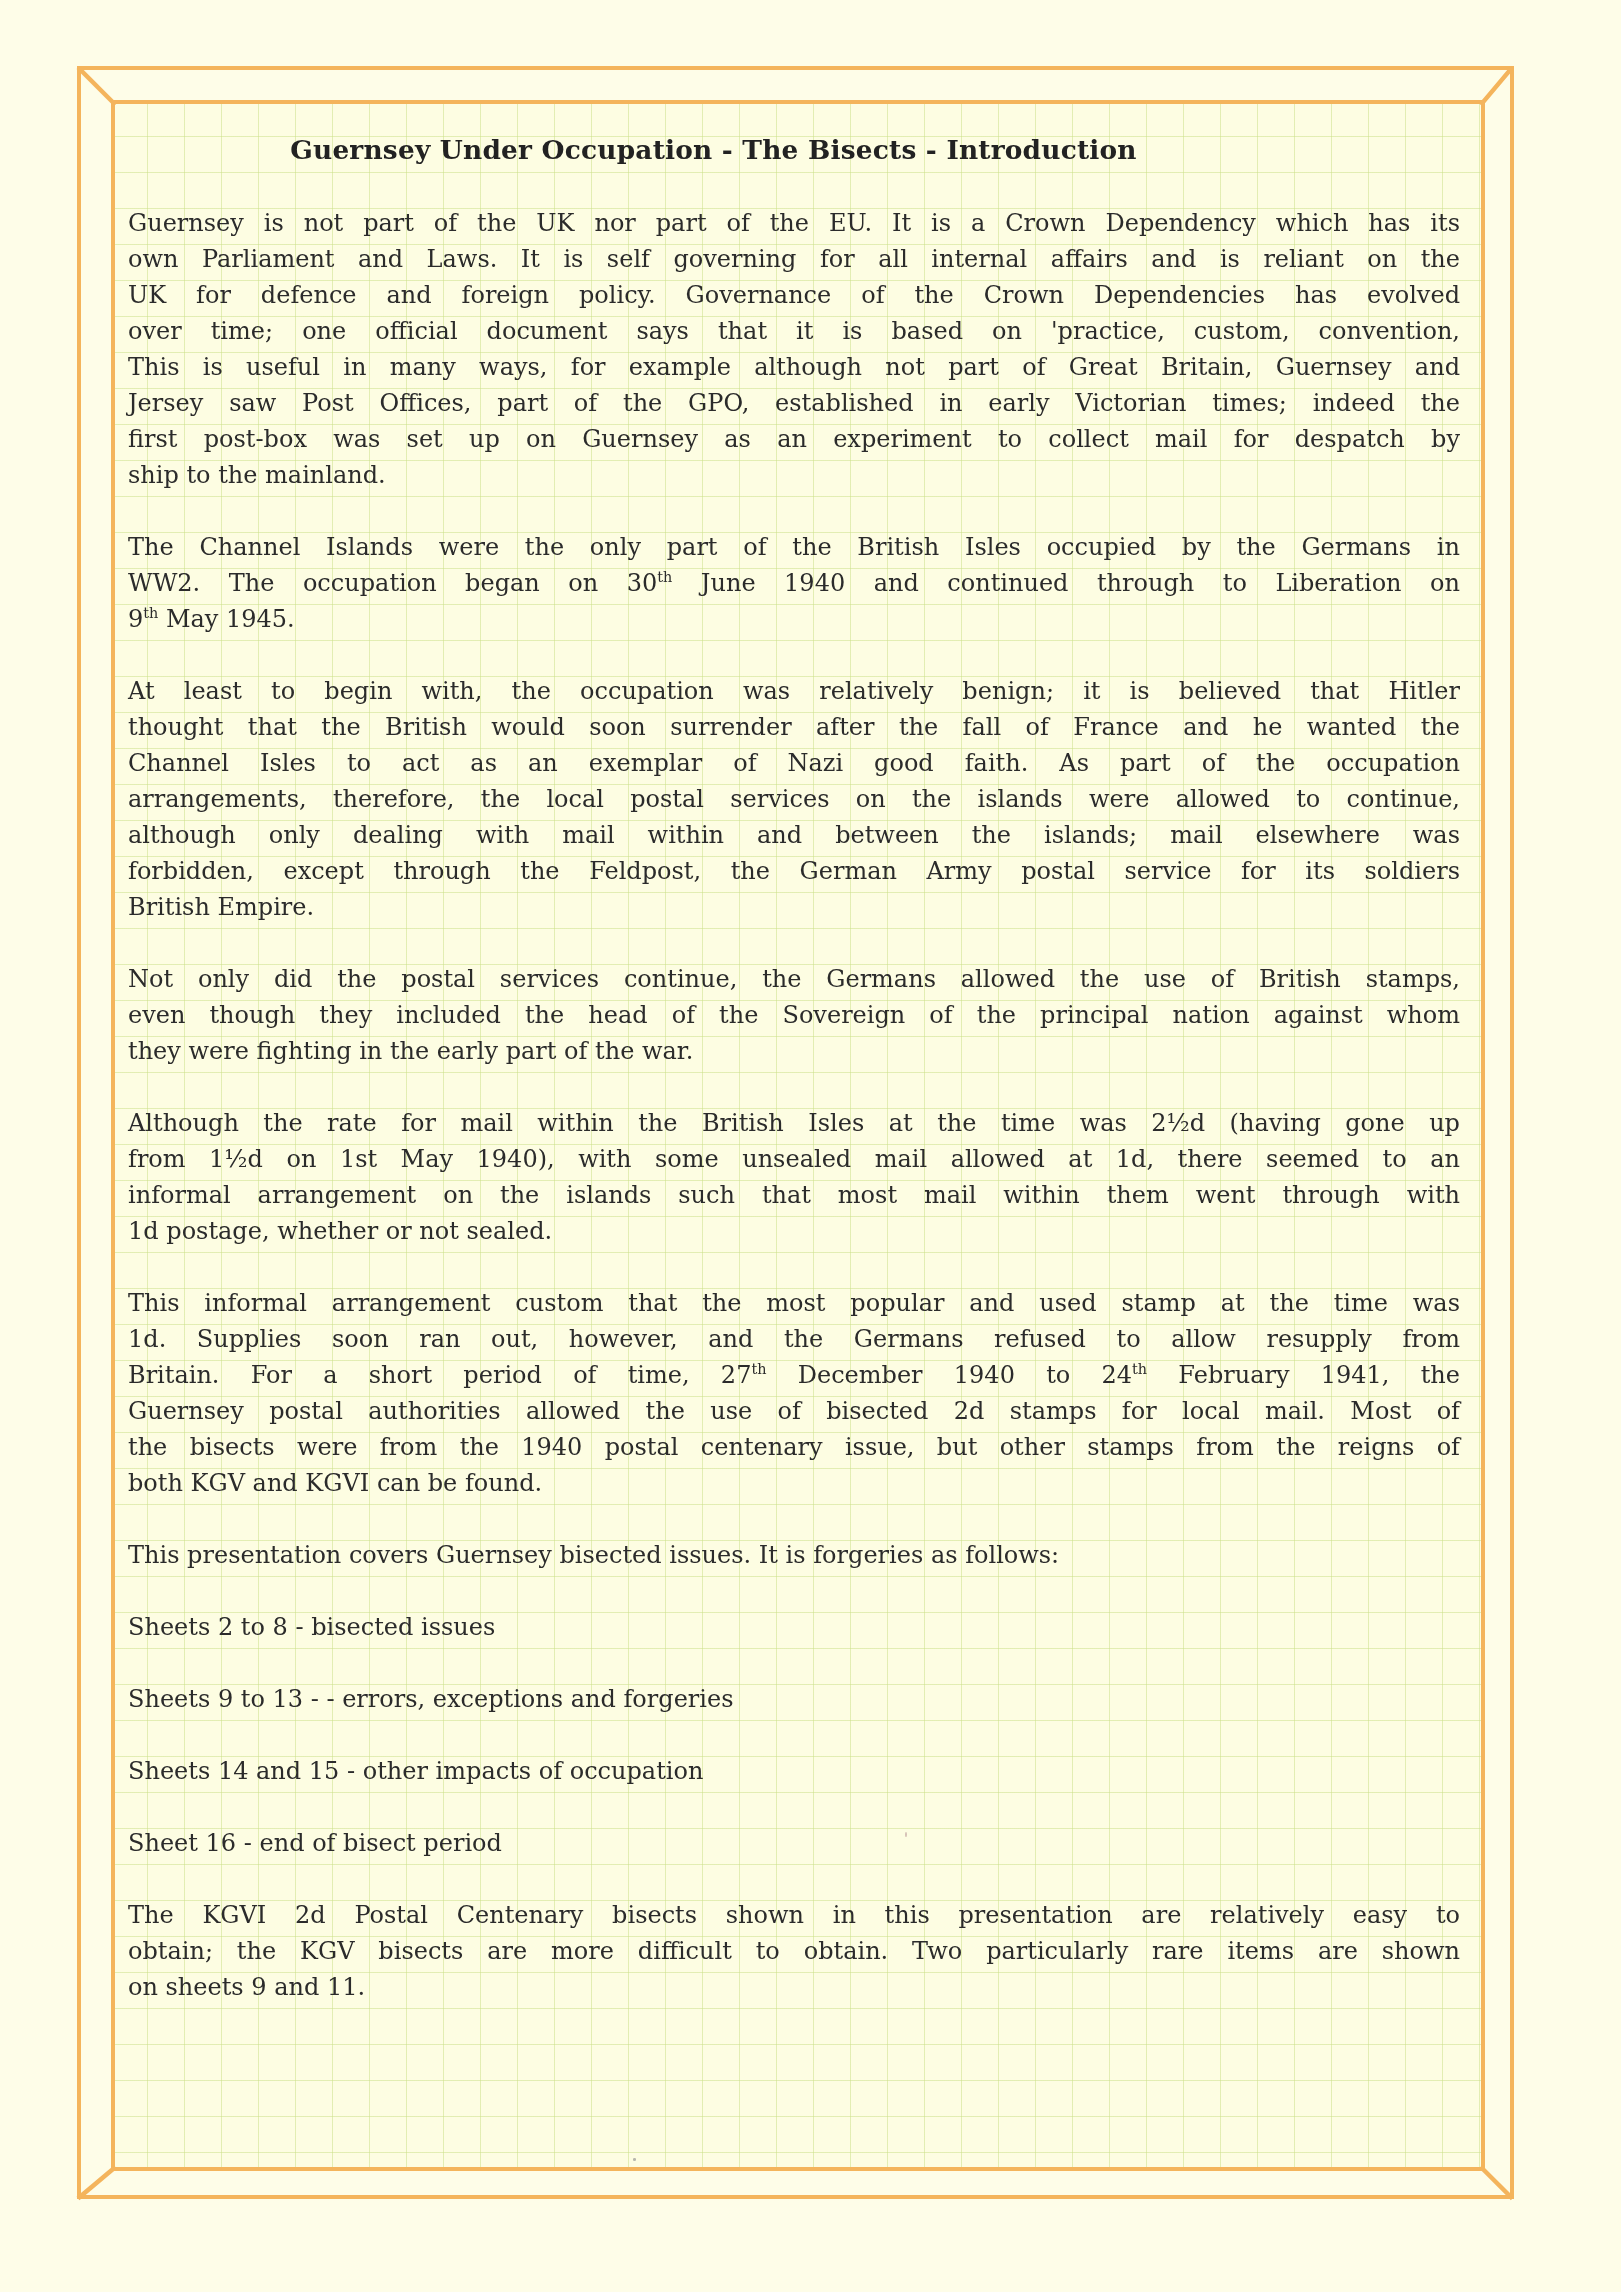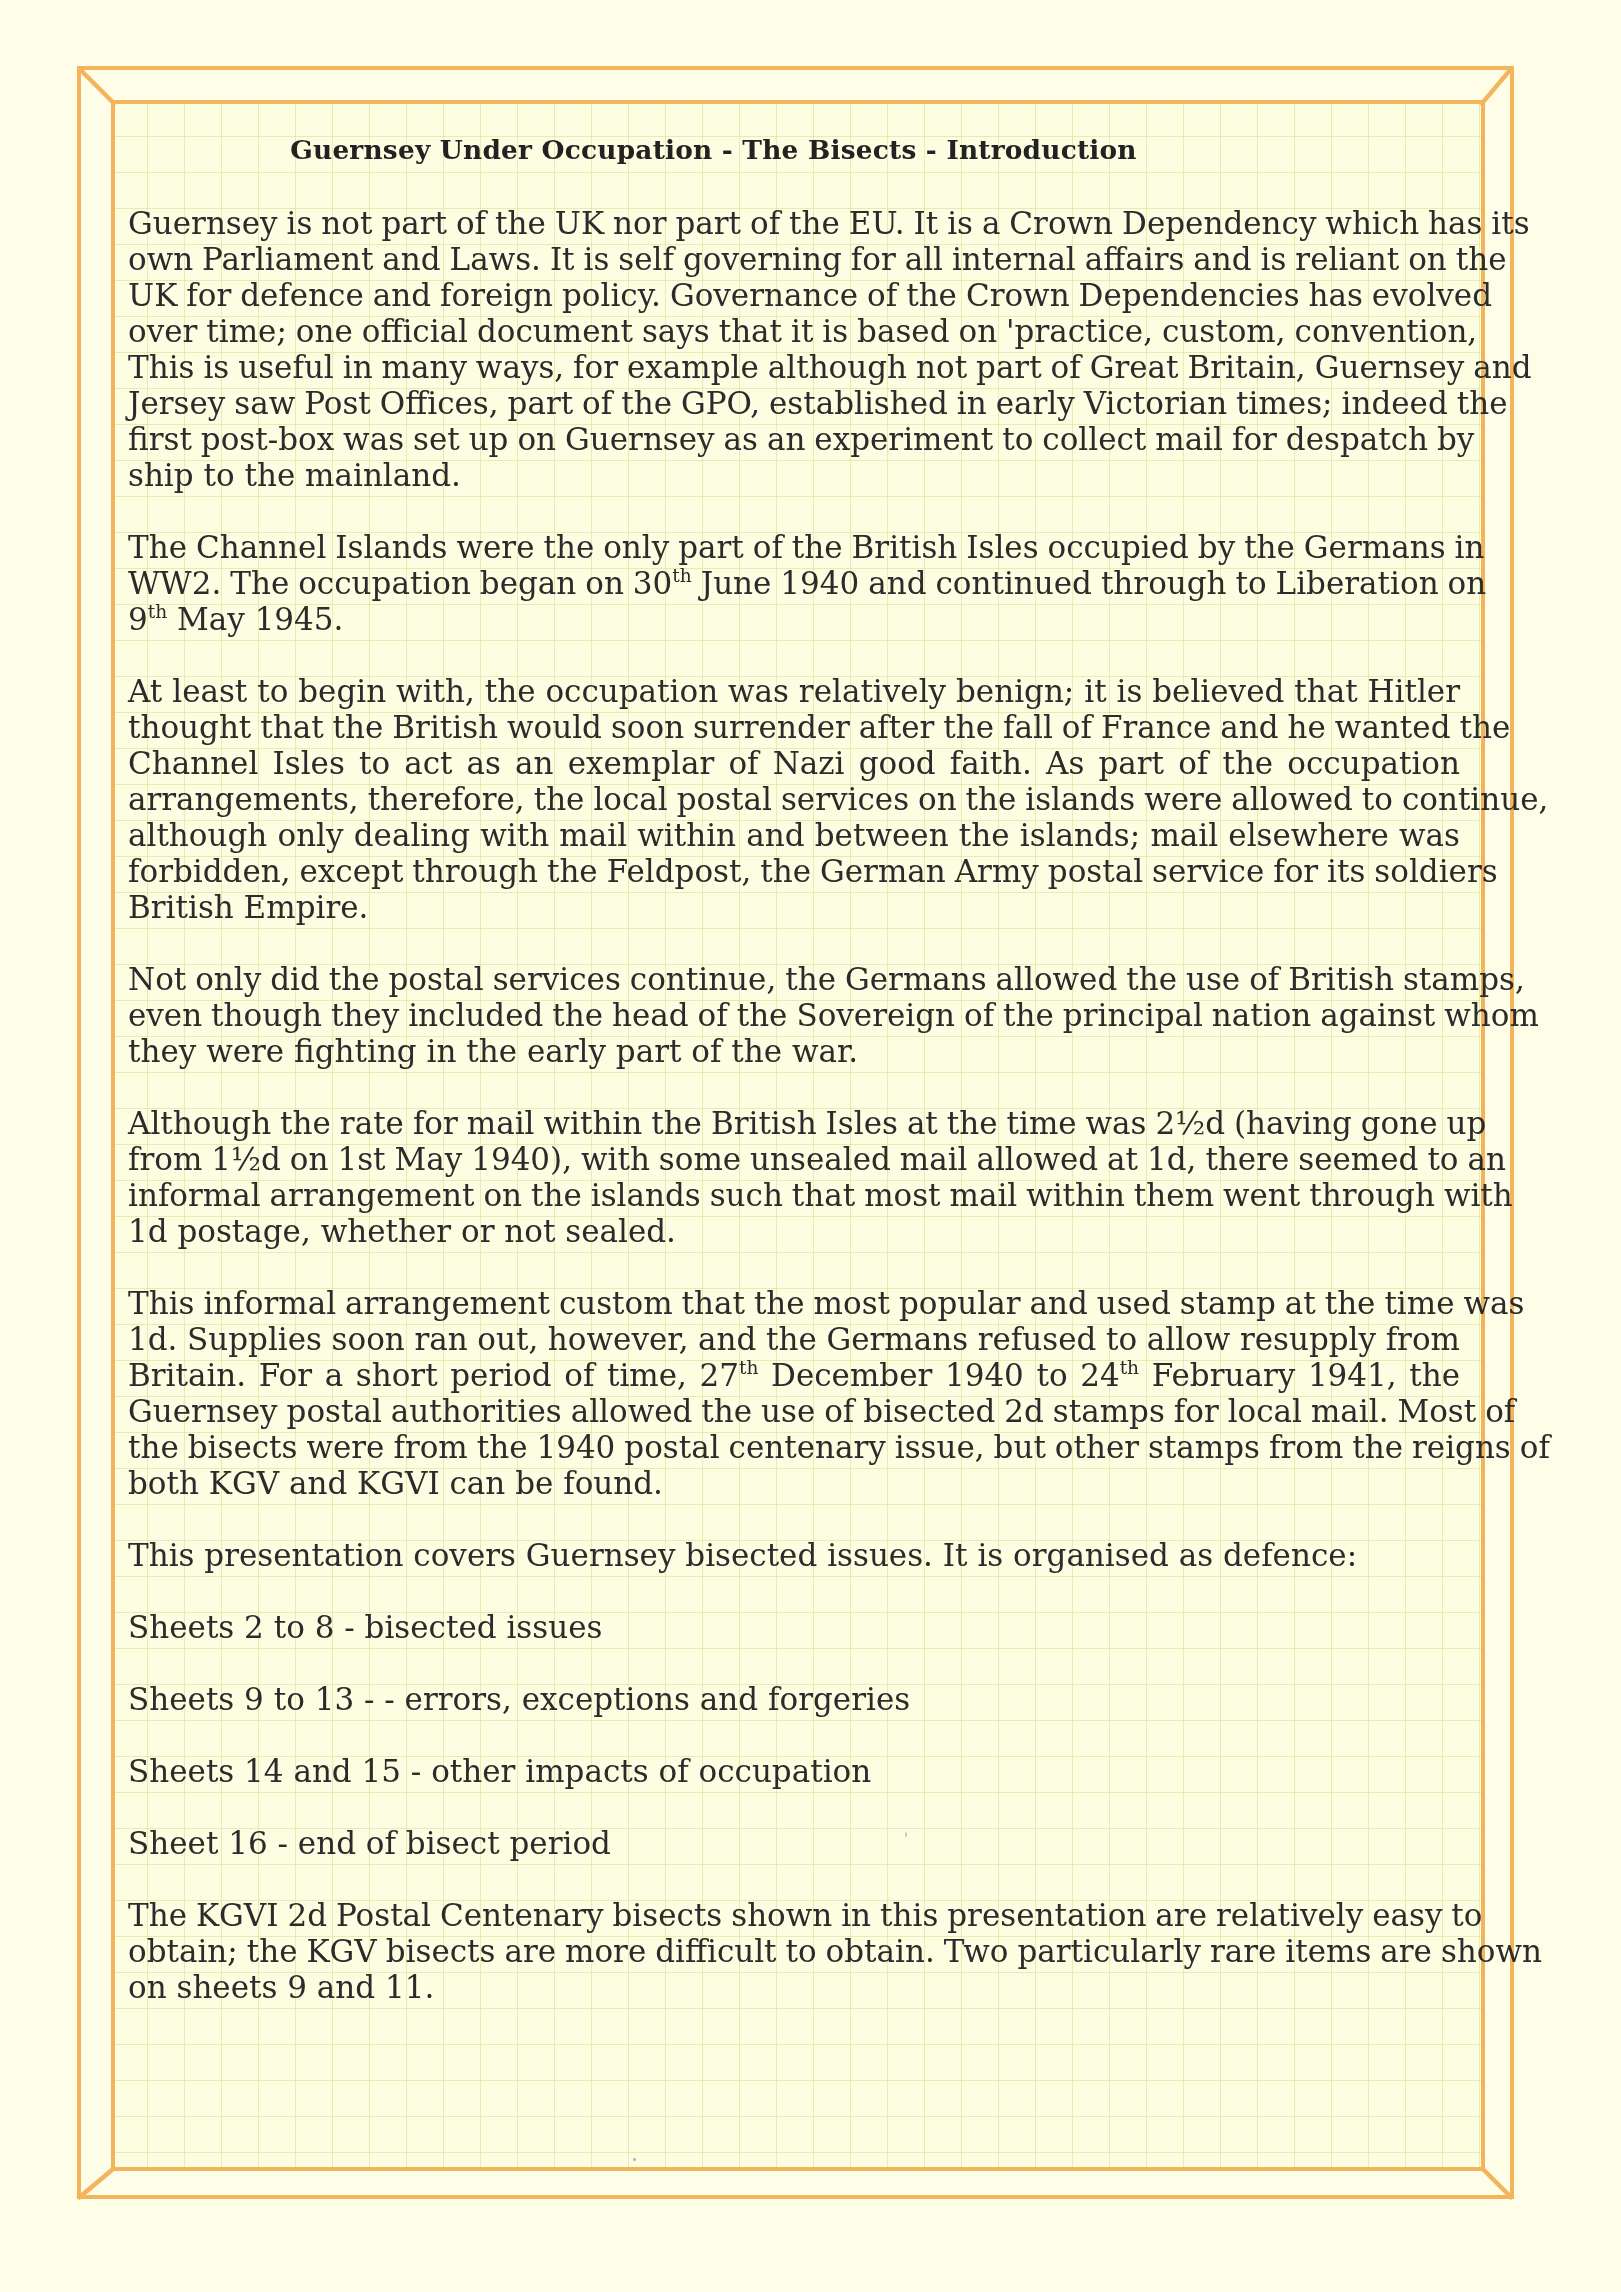--- a/index.html
+++ b/index.html
@@ -23,21 +23,21 @@
     background-size: 37px 36px;
     background-position: 32px 32px;
   }
   svg.bevels { position: absolute; left: 0; top: 0; width: 1621px; height: 2293px; pointer-events: none; }
   .page-title {
     position: absolute; left: 111px; top: 134px; width: 1205px; text-align: center;
     font-weight: bold; font-size: 26.4px; letter-spacing: 0.2px; color: #222;
   }
   .body-text {
     position: absolute; left: 128px; top: 205px; width: 1332px;
-    font-size: 31px; line-height: 36px;
+    font-size: 24px; line-height: 36px;
   }
   .para { margin: 0 0 36px 0; }
   .line { display: block; white-space: nowrap; text-align: justify; text-align-last: justify; height: 36px; word-spacing: -0.9px; }
   .line.last { text-align: left; text-align-last: left; word-spacing: 0; }
   sup { font-size: 0.6em; line-height: 0; vertical-align: 0.65em; }
   .speck { position: absolute; width: 2.7px; height: 2.7px; border-radius: 50%; background: #888; opacity: 0.6; }
 </style>
 </head>
 <body>
 
@@ -93,21 +93,21 @@
     </div>
     <div class="para">
       <span class="line"><span>This informal arrangement custom that the most popular and used stamp at the time was</span></span>
       <span class="line"><span>1d.  Supplies soon ran out, however, and the Germans refused to allow resupply from</span></span>
       <span class="line"><span>Britain.  For a short period of time, 27</span><sup>th</sup><span> December 1940 to 24</span><sup>th</sup><span> February 1941, the</span></span>
       <span class="line"><span>Guernsey postal authorities allowed the use of bisected 2d stamps for local mail.  Most of</span></span>
       <span class="line"><span>the bisects were from the 1940 postal centenary issue, but other stamps from the reigns of</span></span>
       <span class="line last"><span>both KGV and KGVI can be found.</span></span>
     </div>
     <div class="para">
-      <span class="line last"><span>This presentation covers Guernsey bisected issues.  It is organised as defence:</span></span>
+      <span class="line last"><span>This presentation covers Guernsey bisected issues.  It is forgeries as follows:</span></span>
     </div>
     <div class="para">
       <span class="line last"><span>Sheets 2 to 8 - bisected issues</span></span>
     </div>
     <div class="para">
       <span class="line last"><span>Sheets 9 to 13 - - errors, exceptions and forgeries</span></span>
     </div>
     <div class="para">
       <span class="line last"><span>Sheets 14 and 15 - other impacts of occupation</span></span>
     </div>

